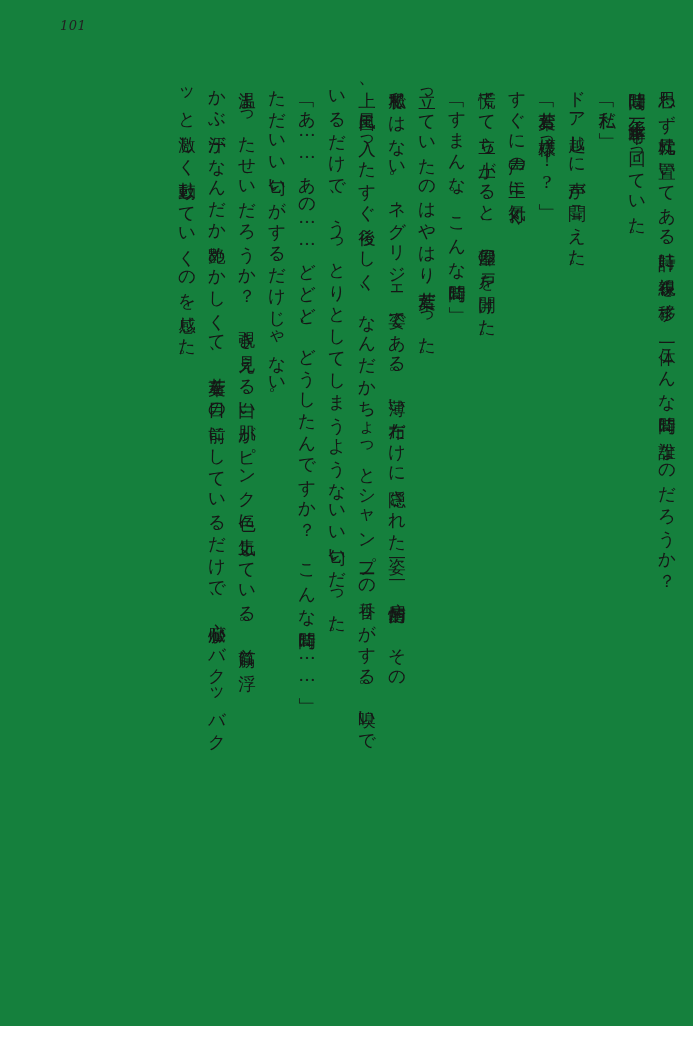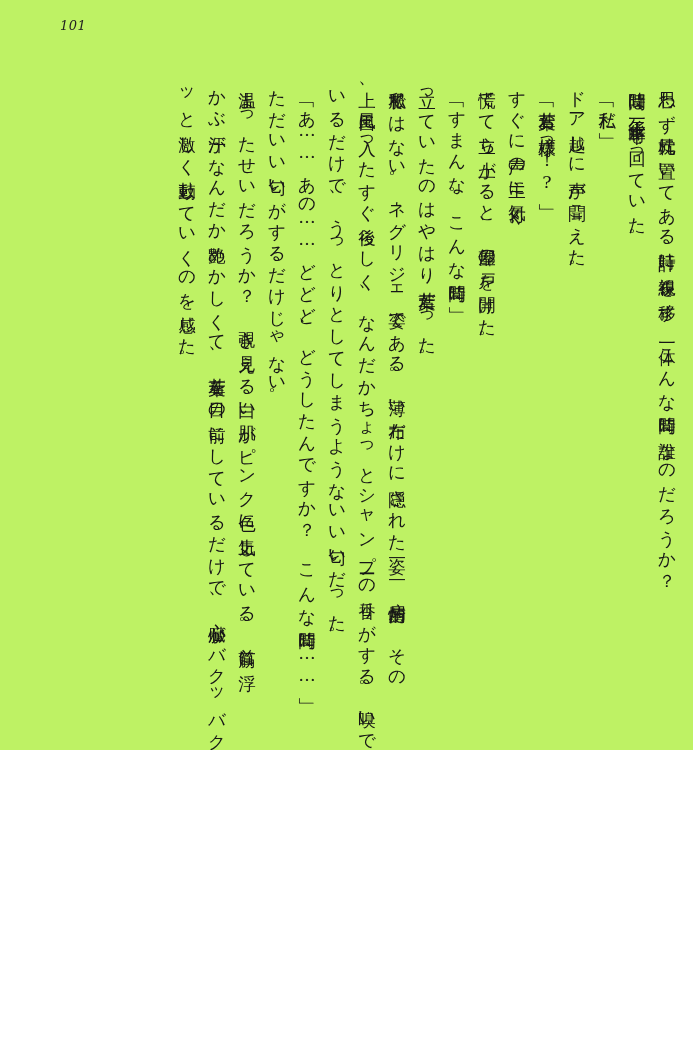--- a/index.html
+++ b/index.html
@@ -3,22 +3,22 @@
 <meta charset="utf-8">
 <style>
   html, body {
     margin: 0;
     padding: 0;
     background: #ffffff;
   }
   .page {
     position: relative;
     width: 693px;
-    height: 750px;
-    background: #bef264;
+    height: 1026px;
+    background: #15803d;
     overflow: hidden;
     font-family: "DejaVu Serif", "Liberation Serif", serif;
     color: #1a1a1a;
   }
   .page-number {
     position: absolute;
     top: 18px;
     left: 60px;
     font-size: 13px;
     font-style: italic;

